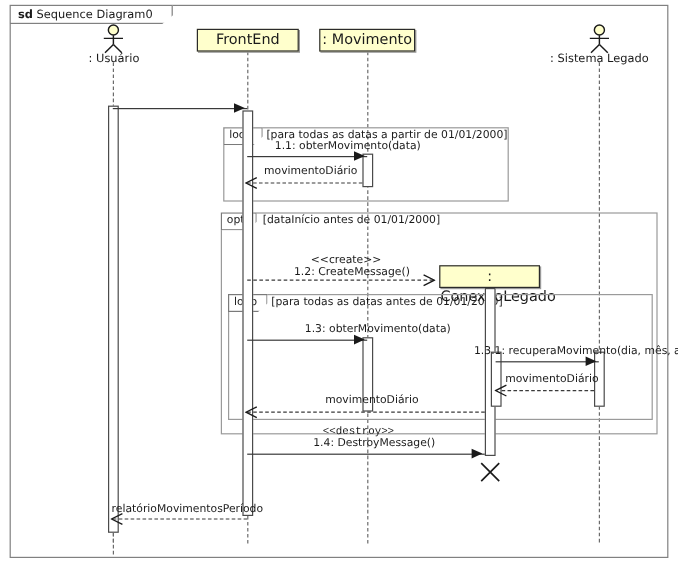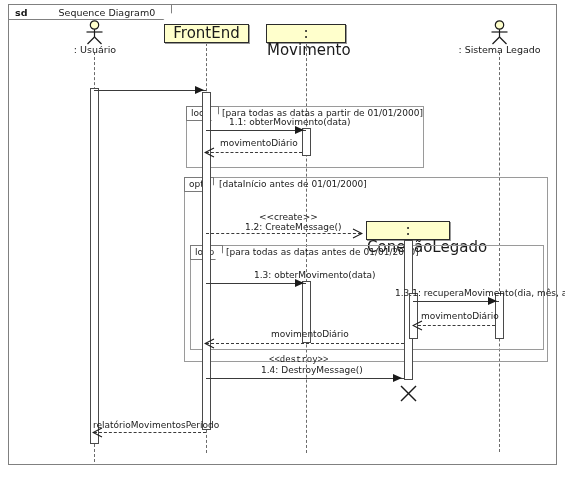--- a/index.html
+++ b/index.html
@@ -39,37 +39,37 @@
     border: 1px solid #808080;
     background: #ffffff;
     padding: 1px 16px 1px 6px;
     font-size: 9.5px;
     line-height: 14px;
     white-space: nowrap;
     
     clip-path: polygon(0 0, 100% 0, 100% 55%, calc(100% - 9px) 100%, 0 100%);
   }
   .frame-tab b { font-weight: bold; }
-  .frame-tab .tab-name { font-weight: normal; margin-left: 28px; }
+  .frame-tab .tab-name { font-weight: normal; }
 
   
   .lifeline {
     position: absolute;
     width: 0;
     border-left: 1px dashed #6b6b6b;
   }
 
   
   .objbox {
     position: absolute;
     box-sizing: border-box;
     border: 1px solid #2b2b2b;
     background: #ffffcc;
     text-align: center;
-    font-size: 15px;
+    font-size: 12px;
     line-height: 17px;
     height: 19px;
     color: #1a1a1a;
     box-shadow: 1px 1px 0 #999;
   }
 
   
   .actor { position: absolute; }
   .actor svg { display: block; }
   .actor-label {

